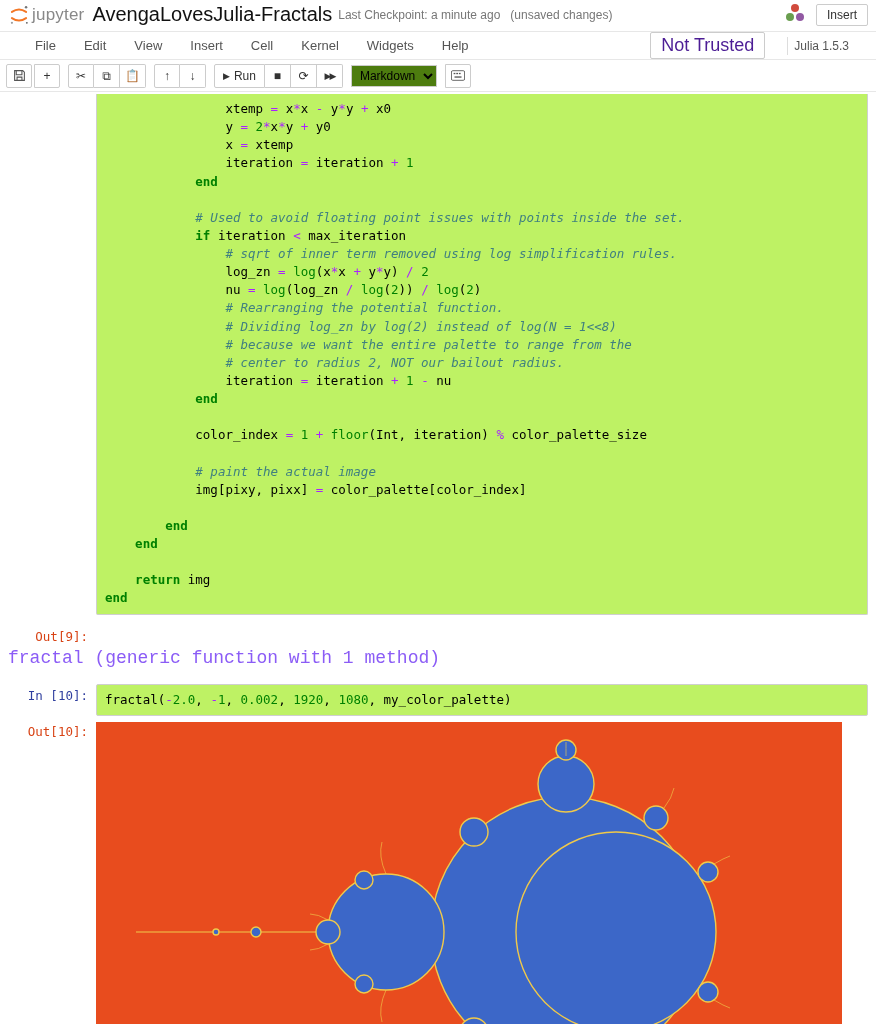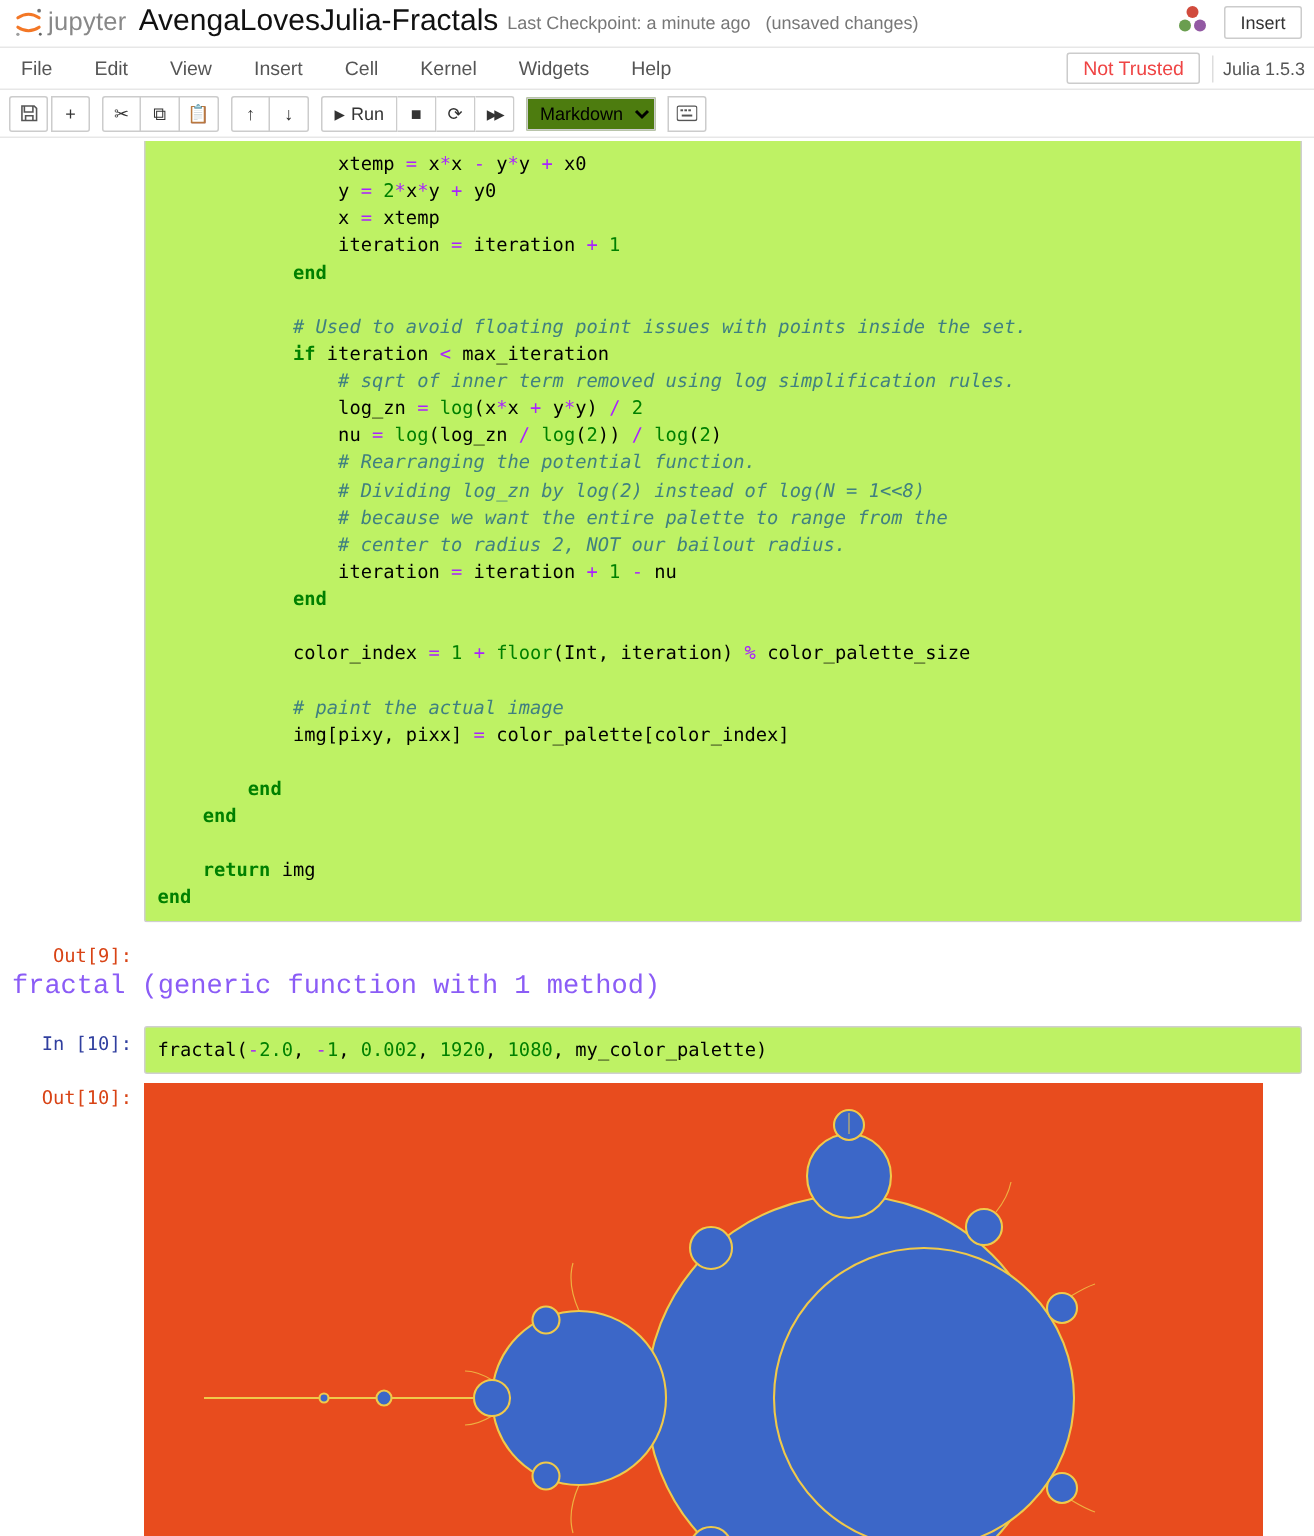--- a/index.html
+++ b/index.html
@@ -52,38 +52,38 @@
     background: #fff;
     padding: 3px 10px;
     border-radius: 2px;
     font-size: 12px;
     color: #333;
   }
   
   .menubar {
     display: flex;
     align-items: center;
-    padding: 0 0;
+    padding: 0 21px;
     height: 28px;
     border-bottom: 1px solid #e7e7e7;
     font-size: 13px;
   }
   .menubar .menu-item {
     padding: 4px 14px;
     color: #555;
     cursor: pointer;
   }
   .menubar-spacer { flex: 1; }
   .not-trusted {
     border: 1px solid #ccc;
     padding: 2px 10px;
     border-radius: 2px;
-    color: #ef4444;
-    margin-right: 8px;
-    font-size: 13px;
+    color: #4c1d95;
+    margin-right: 22px;
+    font-size: 18px;
   }
   .kernel-name {
     color: #555;
     padding: 2px 6px;
     border-left: 1px solid #ddd;
     font-size: 12px;
   }
   
   .toolbar {
     display: flex;

